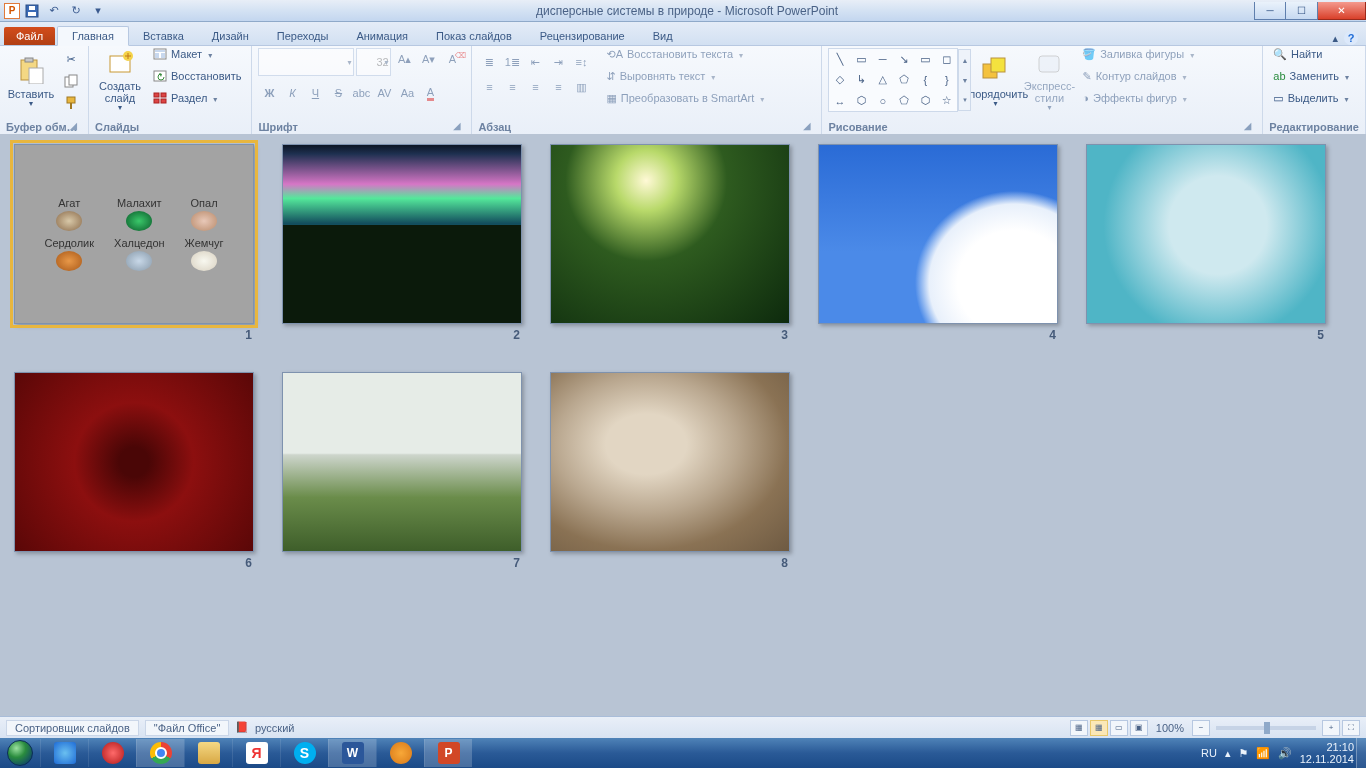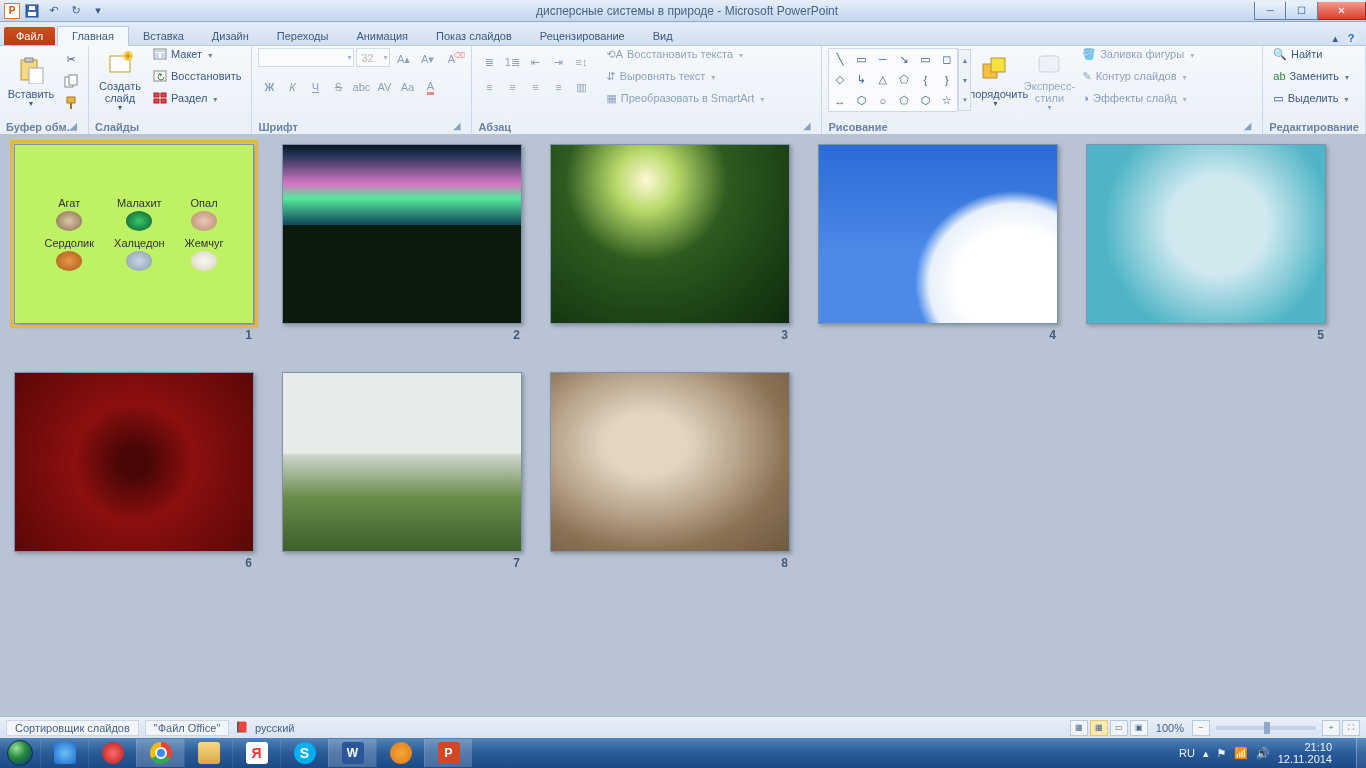--- a/index.html
+++ b/index.html
@@ -31,39 +31,39 @@
 .rgroup-body { display: flex; align-items: flex-start; gap: 4px; flex: 1; }
 
 .bigbtn { display: flex; flex-direction: column; align-items: center; justify-content: center; width: 50px; height: 66px; padding: 2px; color: #3b5a86; text-align: center; line-height: 1.1; }
 .bigbtn .bicon { width: 32px; height: 32px; margin-bottom: 2px; display: flex; align-items: center; justify-content: center; font-size: 22px; }
 .smallbtn { width: 22px; height: 22px; display: flex; align-items: center; justify-content: center; color: #3b5a86; }
 .stack { display: flex; flex-direction: column; gap: 0; }
 .menubtn { display: flex; align-items: flex-start; height: 22px; padding: 0 4px; color: #3b5a86; gap: 4px; white-space: nowrap; }
 .menubtn .drop::after { content: "▾"; font-size: 8px; margin-left: 2px; color: #6d82a1; }
 
 .fontbox { display: flex; gap: 2px; }
-.combo { border: 1px solid #b7c8e1; background: #fff; height: 19px; display: flex; align-items: center; padding: 0 14px 0 4px; position: relative; color: #888; }
+.combo { border: 1px solid #b7c8e1; background: #fff; height: 28px; display: flex; align-items: center; padding: 0 14px 0 19px; position: relative; color: #888; }
 .combo::after { content: "▾"; position: absolute; right: 2px; font-size: 8px; color: #6d82a1; }
 .btnrow { display: flex; gap: 1px; margin-top: 3px; }
 
 .shapesgallery { width: 130px; height: 64px; border: 1px solid #cdd9ea; background: #f9fbfe; display: grid; grid-template-columns: repeat(6,1fr); grid-template-rows: repeat(3,1fr); position: relative; font-size: 12px; color: #4a6286; }
 .shapesgallery span { display: flex; align-items: center; justify-content: center; }
 .shapesgallery .scroll { position: absolute; right: -14px; top: 0; width: 13px; height: 100%; display: flex; flex-direction: column; border: 1px solid #cdd9ea; background: #eef3fa; }
 .shapesgallery .scroll div { flex: 1; display: flex; align-items: center; justify-content: center; font-size: 7px; color: #6d82a1; }
 
 
 .sorter { position: absolute; top: 134px; bottom: 58px; left: 0; right: 0; background: #b8c4d4; overflow: auto; padding: 10px 14px; }
 .grid { display: flex; flex-wrap: wrap; gap: 30px 28px; }
 .slide { width: 240px; }
 .thumb { width: 240px; height: 180px; background: #fff; border: 1px solid #7e92ae; box-shadow: 2px 2px 4px rgba(0,0,0,.25); display: flex; align-items: center; justify-content: center; overflow: hidden; }
 .slide.sel .thumb { outline: 3px solid #e8b63e; outline-offset: 1px; }
 .snum { text-align: right; color: #465b7a; font-weight: bold; padding: 4px 2px 0 0; font-size: 12px; }
 
 
-.t1 { background: #bef264; }
+.t1 { background: #a3a3a3; }
 .t1 .gems { display: grid; grid-template-columns: repeat(3,1fr); gap: 6px 20px; padding: 26px 34px; }
 .t1 .gems div { text-align: center; font-size: 8px; color: #333; }
 .t1 .gems .g { width: 26px; height: 20px; margin: 2px auto 0; border-radius: 50%; }
 
 .t2 { background: linear-gradient(to top,#0b1a0b 55%,#134e5e 55%,#134e5e 56%,#54e89b 70%,#d676c6 78%,#1e3050 95%,#0d1524); }
 .t3 { background: radial-gradient(ellipse at 40% 20%, #fff9d6 0%, #b8d96a 15%, #2e5b1f 40%, #0d2a0d 100%); }
 .t4 { background: linear-gradient(to bottom,#2a6bd6,#4b8ae8 60%); position: relative; }
 .t4::after { content: ""; position: absolute; right: 0; bottom: 0; width: 60%; height: 75%; background: radial-gradient(ellipse at 70% 70%, #fff 40%, #e8f0fb 60%, transparent 70%); }
 .t5 { background: radial-gradient(circle at 55% 45%, #cfe9ef 30%, #4fb5c6 70%); }
 .t6 { background: radial-gradient(circle at 50% 50%, #4a0606 10%, #8c0f0f 40%, #5a0707); }
@@ -79,21 +79,21 @@
 .zoomslider { width: 100px; height: 4px; background: #c6d3e6; position: relative; margin: 0 4px; }
 .zoomslider .h { position: absolute; top: -4px; left: 48%; width: 6px; height: 12px; background: #8fa9c9; }
 
 
 .taskbar { position: absolute; bottom: 0; left: 0; right: 0; height: 30px; background: linear-gradient(#4f83b8,#2a5a97 50%,#1b4a87); display: flex; align-items: center; }
 .startbtn { width: 40px; height: 30px; display: flex; align-items: center; justify-content: center; }
 .orb { width: 26px; height: 26px; border-radius: 50%; background: radial-gradient(circle at 35% 30%, #9be2a0, #2a8c3e 40%, #0b3a6e 90%); border: 1px solid #0a2d56; }
 .tbtn { width: 48px; height: 28px; display: flex; align-items: center; justify-content: center; border-left: 1px solid rgba(255,255,255,.1); }
 .tbtn.active { background: rgba(255,255,255,.2); }
 .tbtn .ic { width: 22px; height: 22px; border-radius: 3px; }
-.tray { margin-left: auto; display: flex; align-items: center; gap: 8px; color: #eaf2fb; padding-right: 24px; font-size: 10px; }
+.tray { margin-left: auto; display: flex; align-items: center; gap: 8px; color: #eaf2fb; padding-right: 2px; font-size: 10px; }
 .tray .clock { text-align: right; line-height: 1.1; }
 .showdesk { width: 10px; height: 30px; border-left: 1px solid rgba(255,255,255,.3); background: rgba(255,255,255,.08); }
 
 svg { display: block; }
 </style>
 </head>
 <body>
 
 <div class="titlebar">
   <div class="qat">
@@ -342,21 +342,21 @@
             <span>Заливка фигуры</span>
             <span class="drop"></span>
           </div>
         <div class="menubtn">
             <span>✎</span>
             <span>Контур слайдов</span>
             <span class="drop"></span>
           </div>
         <div class="menubtn">
             <span>◑</span>
-            <span>Эффекты слайд</span>
+            <span>Эффекты фигур</span>
             <span class="drop"></span>
           </div>
       </div>
     </div>
     <div class="rgroup-label"><span>Рисование</span><span class="dlg">◢</span></div>
   </div>
 
   <div class="rgroup">
     <div class="rgroup-body">
       <div class="stack">

